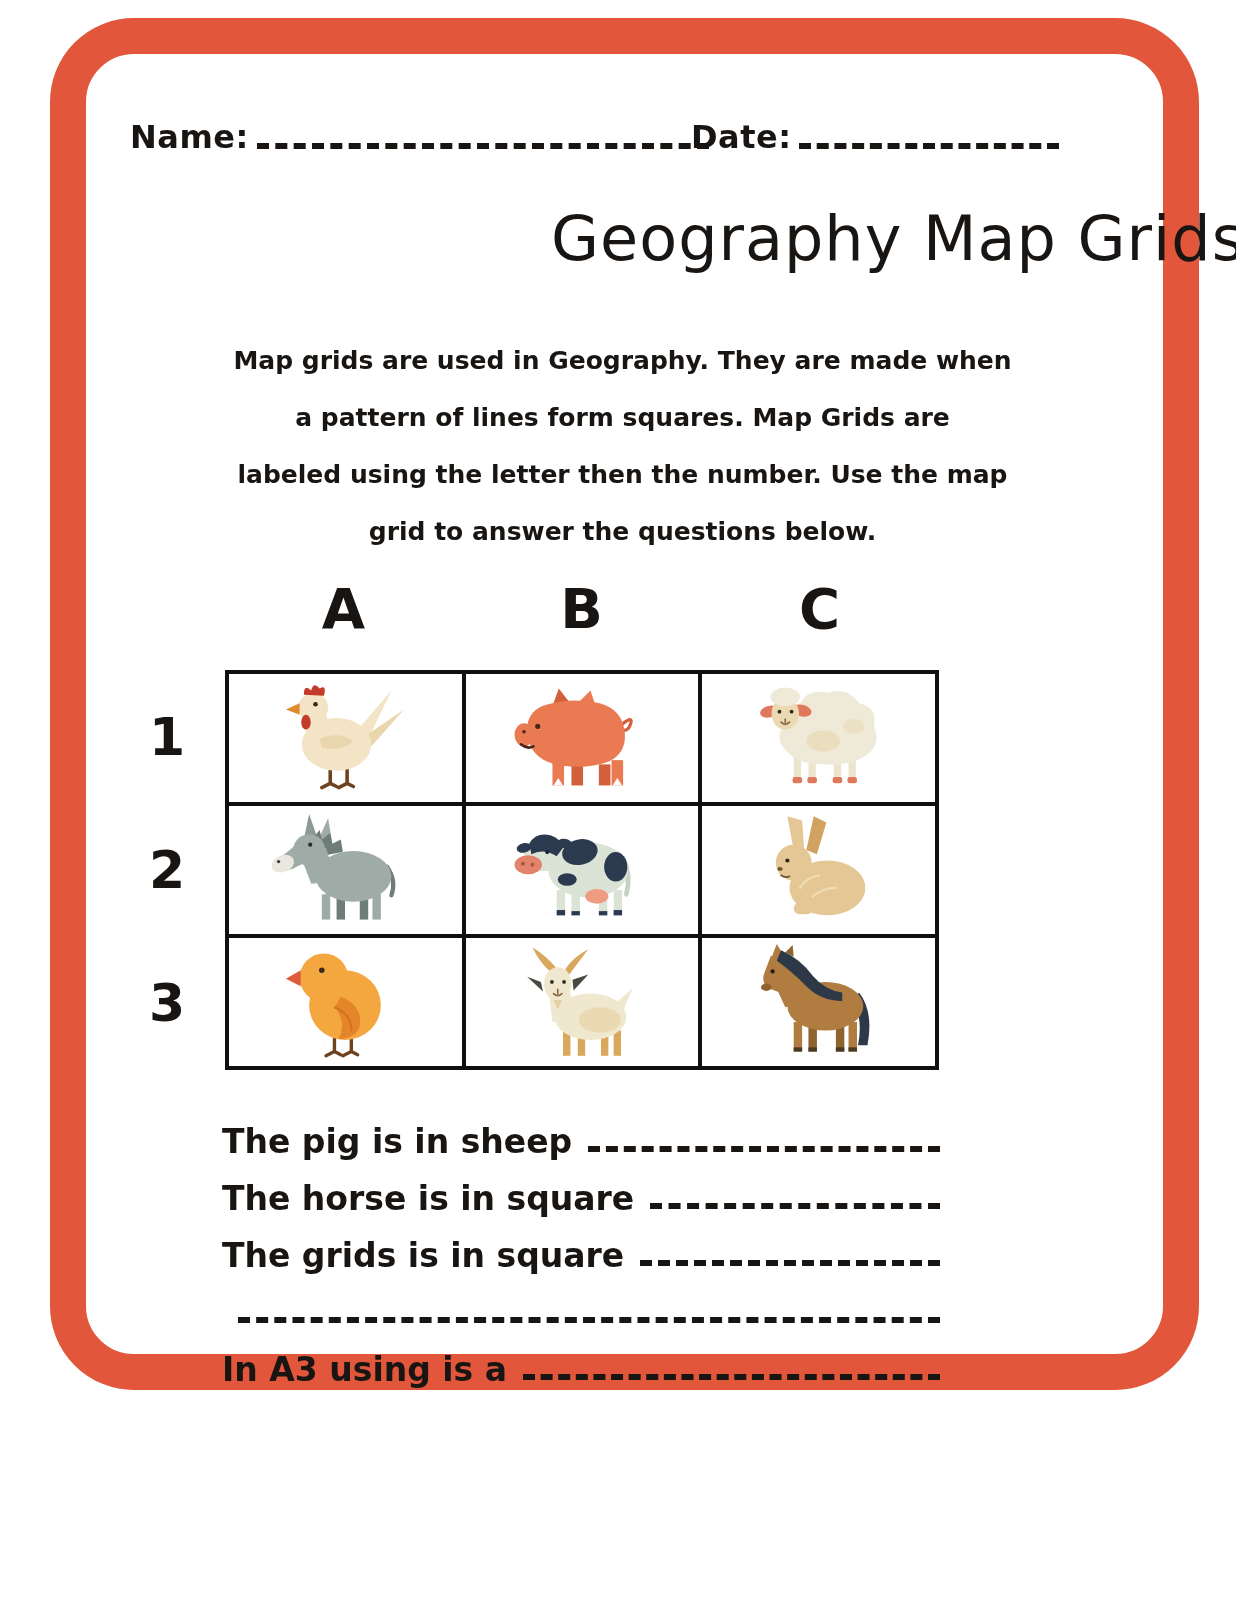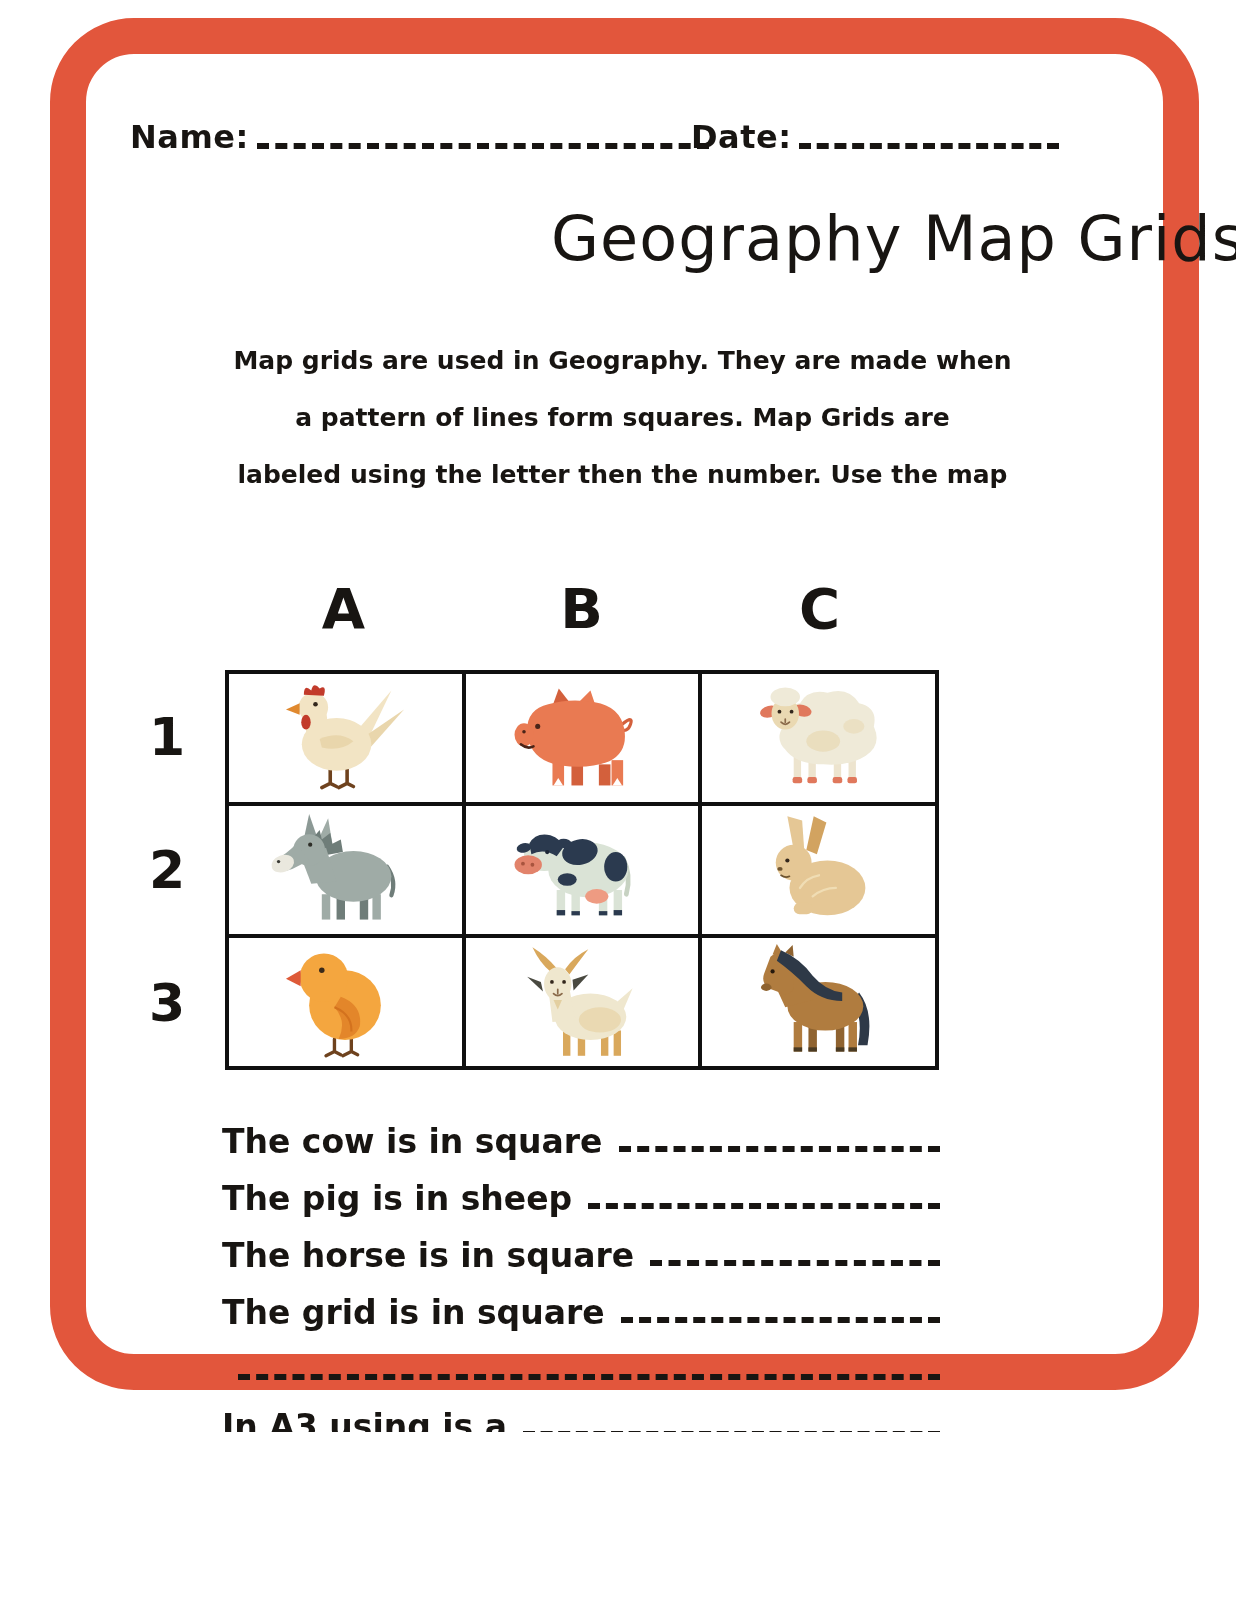--- a/index.html
+++ b/index.html
@@ -54,20 +54,21 @@
     <span class="label">Date:</span>
     <span class="blank"></span>
   </div>
 
   <h1 class="title">Geography Map Grids</h1>
 
   <div class="intro">
     <div>Map grids are used in Geography. They are made when</div>
     <div>a pattern of lines form squares. Map Grids are</div>
     <div>labeled using the letter then the number. Use the map</div>
+    <div>grid to answer the questions below.</div>
   </div>
 
   <div class="col-headers">
     <div class="col-header">A</div>
     <div class="col-header">B</div>
     <div class="col-header">C</div>
   </div>
   <div class="row-headers">
     <div class="row-header">1</div>
     <div class="row-header">2</div>
@@ -262,33 +263,29 @@
         <path d="M44 6 Q62 14 74 30 Q86 44 102 46 L102 54 Q82 54 68 40 Q54 26 40 16 Z" fill="#2E3947"></path>
         <circle cx="36" cy="26" r="2" fill="#25180C"></circle>
         <ellipse cx="30" cy="41" rx="5" ry="3.5" fill="#8F6330"></ellipse>
       </svg>
     </div>
 
   </div>
 
   <div class="questions">
     <div class="q-row">
-      <span class="q-text">The cow is in square</span>
-      <span class="q-blank"></span>
-    </div>
-    <div class="q-row">
       <span class="q-text">The pig is in sheep</span>
       <span class="q-blank"></span>
     </div>
     <div class="q-row">
       <span class="q-text">The horse is in square</span>
       <span class="q-blank"></span>
     </div>
     <div class="q-row">
-      <span class="q-text">The grid is in square</span>
+      <span class="q-text">The grids is in square</span>
       <span class="q-blank"></span>
     </div>
     <div class="q-row">
       <span class="q-blank"></span>
     </div>
     <div class="q-row">
       <span class="q-text">In A3 using is a</span>
       <span class="q-blank"></span>
     </div>
   </div>

